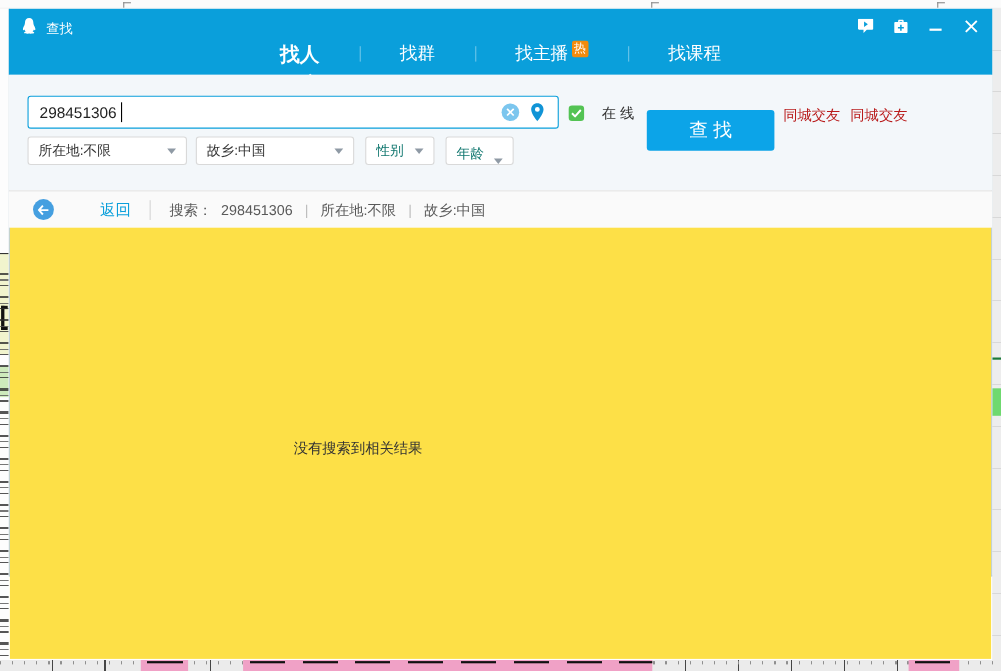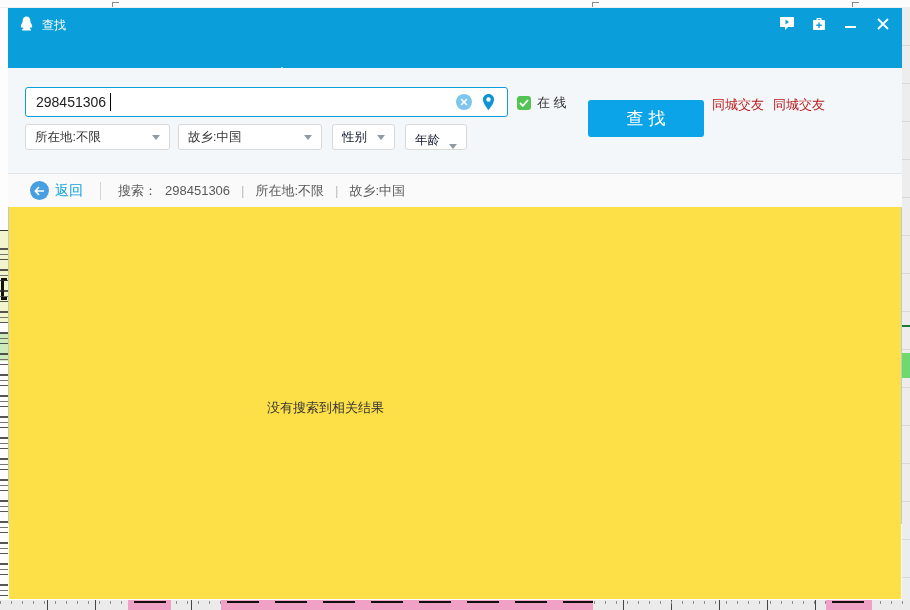--- a/index.html
+++ b/index.html
@@ -54,40 +54,40 @@
 
   
   .form{position:absolute;left:-1px;top:60px;width:894px;height:105px;background:#f3f7fa;}
   .search-wrap{position:absolute;left:17px;top:19px;width:483px;height:30px;}
   .search-input{width:100%;height:100%;border:1px solid var(--titlebar);border-radius:3px;background:#fff;
     padding:0 52px 0 10px;font-size:14px;color:#222;outline:none;font-family:inherit;}
   .caret{position:absolute;left:85px;top:6px;width:1px;height:18px;background:#000;}
   .clear-btn{position:absolute;right:36px;top:7px;width:16px;height:16px;border-radius:50%;background:#7cc6ee;
     display:flex;align-items:center;justify-content:center;cursor:pointer;}
   .pin-btn{position:absolute;right:12px;top:6px;width:15px;height:18px;cursor:pointer;}
-  .online{position:absolute;left:509px;top:26px;display:flex;align-items:center;gap:6px;cursor:pointer;}
+  .online{position:absolute;left:509px;top:26px;display:flex;align-items:center;gap:16px;cursor:pointer;}
   .checkbox{width:14px;height:14px;border-radius:3px;background:var(--checkbox);display:flex;align-items:center;justify-content:center;}
   .online-label{font-size:13px;color:#333;}
   .filters{position:absolute;left:17px;top:56px;display:flex;}
   .filter{height:26px;border:1px solid #d9d9d9;border-radius:3px;background:#fff;display:flex;align-items:center;
     justify-content:space-between;padding:0 9px;font-size:12.5px;color:#333;cursor:pointer;}
-  .filter.muted{color:#0f172a;}
+  .filter.muted{color:#0f766e;}
   .f1{width:145px;margin-right:8px;} .f2{width:144px;margin-right:10px;} .f3{width:63px;margin-right:10px;} .f4{width:62px;align-items:flex-end;}
   .chevron{width:0;height:0;border-left:4px solid transparent;border-right:4px solid transparent;border-top:5px solid #8f9aa5;}
   .find-btn{position:absolute;left:580px;top:32px;width:116px;height:37px;background:var(--button);border:none;
     border-radius:3px;color:#fff;font-size:17px;letter-spacing:5px;padding-left:5px;cursor:pointer;font-family:inherit;}
   .quick-links{position:absolute;left:704px;top:28px;display:flex;gap:9px;font-size:13px;color:#b91c1c;}
   .quick-links span{cursor:pointer;}
 
   
   .result-bar{position:absolute;left:-1px;top:165px;width:894px;height:34px;background:#fafafa;
     border-top:1px solid #e4e4e4;display:flex;align-items:center;padding-left:22px;}
   .back{display:flex;align-items:center;gap:6px;cursor:pointer;}
   .back-circle{width:19px;height:19px;border-radius:50%;background:var(--back_circle);display:flex;align-items:center;justify-content:center;}
-  .back-label{font-size:14px;color:var(--link_blue);}
+  .back-label{font-size:14px;color:var(--link_blue);margin-left:36px;}
   .bar-divider{width:1px;height:18px;background:#d5d5d5;margin:0 17px;}
   .summary{font-size:13px;color:#595959;display:flex;align-items:center;justify-content:center;}
   .summary .q{margin-left:8px;}
   .summary .sep{color:#bdbdbd;margin:0 11px;}
 
   
   .results{position:absolute;left:0;top:199px;width:892px;height:392px;background:#fde047;}
   .empty-text{position:absolute;left:258px;top:192px;font-size:13px;color:#333;}
 </style>
 </head>
@@ -148,20 +148,38 @@
       <span class="win-icon">
           <span class="min-glyph"></span>
         </span>
       <span class="win-icon">
         <svg width="12" height="12" viewBox="0 0 12 12">
             <path stroke="#ffffff" stroke-width="1.8" d="M1 1l10 10M11 1L1 11"></path>
           </svg>
       </span>
     </div>
 
+    <div class="tabs">
+      <span class="tab active">
+          <span>找人</span>
+        </span>
+      <span class="tab-sep"></span>
+      <span class="tab">
+          <span>找群</span>
+        </span>
+      <span class="tab-sep"></span>
+      <span class="tab">
+          <span>找主播</span>
+          <span class="hot-badge">热</span>
+        </span>
+      <span class="tab-sep"></span>
+      <span class="tab">
+          <span>找课程</span>
+        </span>
+    </div>
     <div class="active-marker"></div>
   </div>
 
   <div class="form">
     <div class="search-wrap">
       <input class="search-input" type="text" value="298451306" style="">
       <span class="caret"></span>
       <span class="clear-btn">
         <svg width="8" height="8" viewBox="0 0 8 8">
             <path stroke="#ffffff" stroke-width="1.6" d="M1 1l6 6M7 1L1 7"></path>

